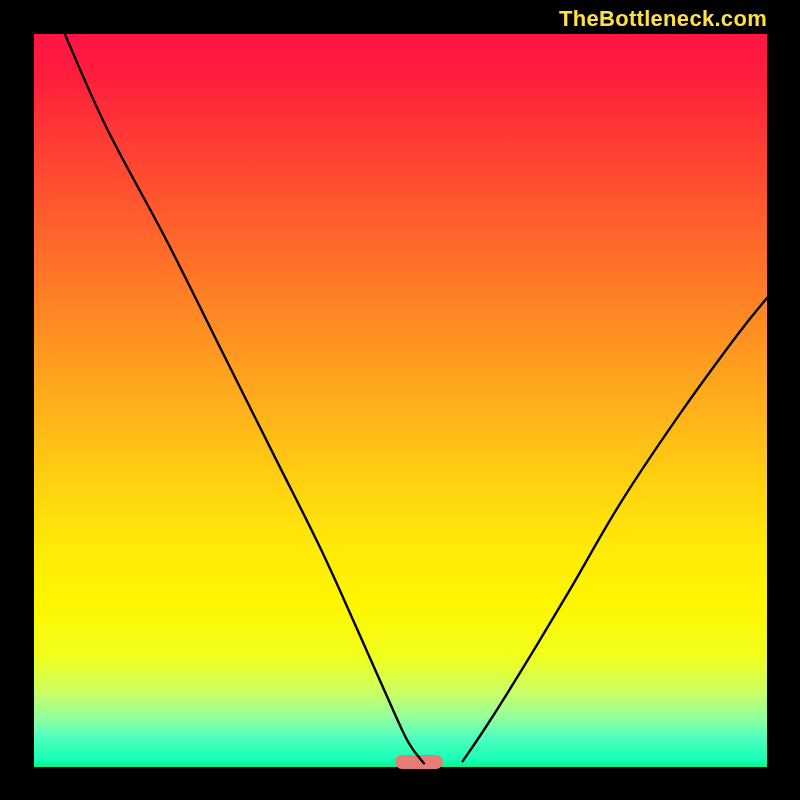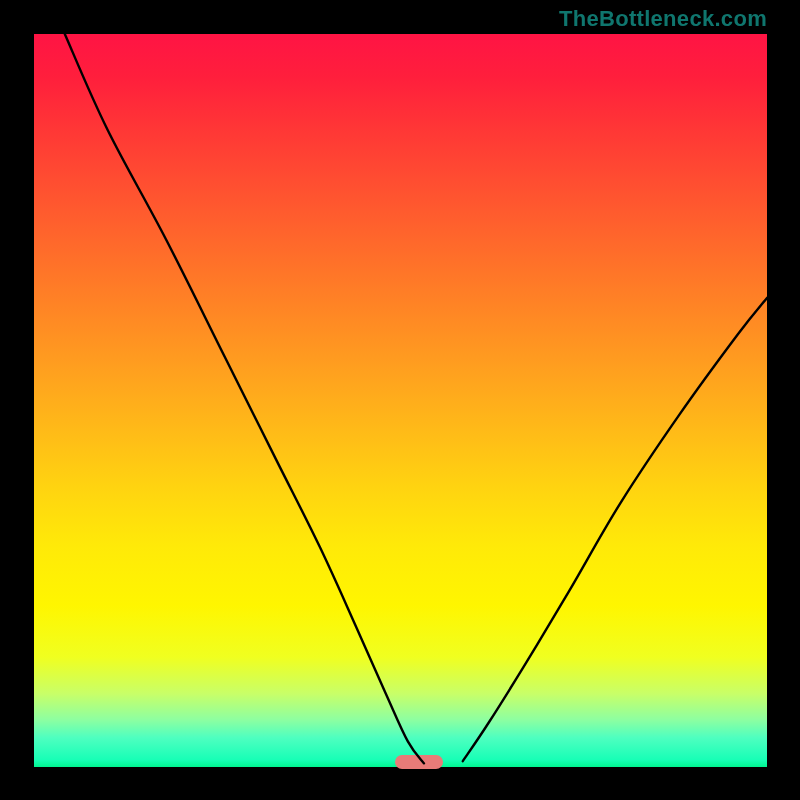--- a/index.html
+++ b/index.html
@@ -38,21 +38,21 @@
       #8effa0 93.5%,
       #4effc0 96%,
       #18ffb6 99%,
       #00f590 100%
     );
   }
   .watermark {
     position: absolute;
     font-size: 22px;
     font-weight: 600;
-    color: #0f766e;
+    color: #fde047;
     letter-spacing: 0.3px;
     text-align: right;
   }
   .marker {
     position: absolute;
     border-radius: 999px;
   }
   svg.curve {
     position: absolute;
     left: 0;

